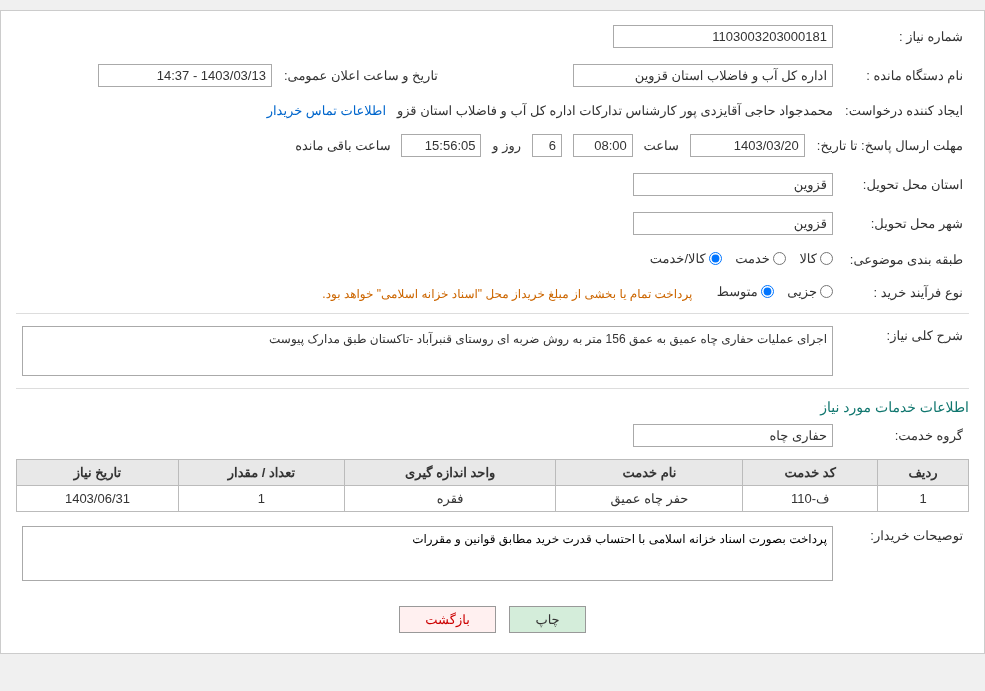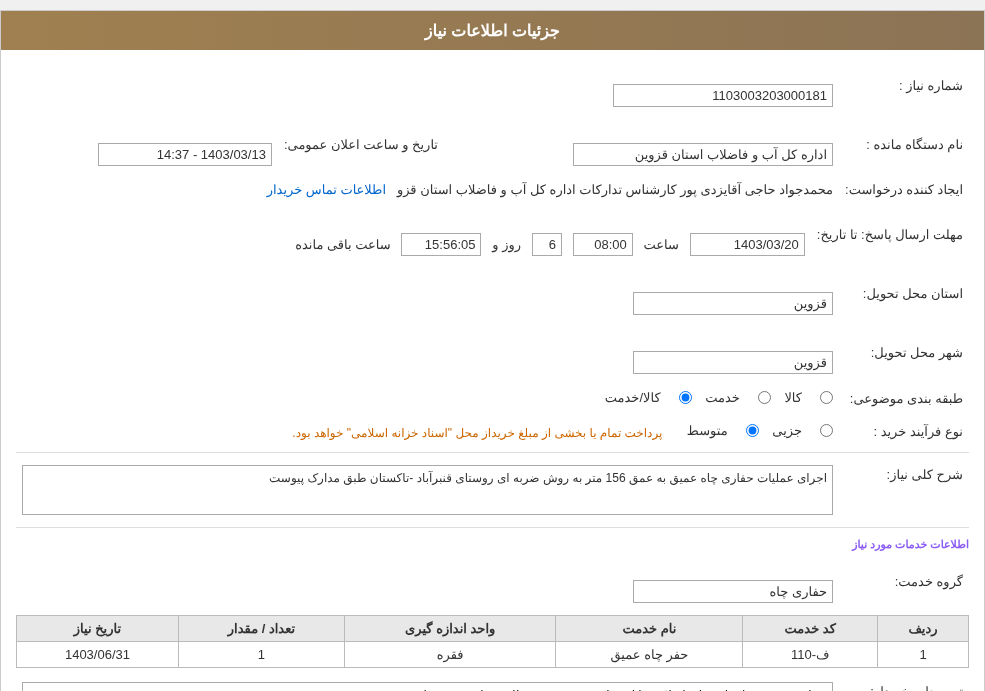--- a/index.html
+++ b/index.html
@@ -45,38 +45,37 @@
     }
     .value-cell {
       text-align: right;
     }
     .input-box {
       border: 1px solid #aaa;
       background: #fff;
       padding: 3px 5px;
       min-height: 22px;
       display: inline-block;
-      margin-top: 20px;
     }
     .input-wide {
       width: 220px;
     }
     .input-medium {
       width: 174px;
     }
     .link-text {
       color: #0066cc;
       text-decoration: none;
       margin-left: 8px;
     }
     .section-title {
-      font-weight: bold;
-      color: #8b5cf6;
+      font-weight: normal;
+      color: #0f766e;
       margin: 10px 0 5px 0;
-      font-size: 11px;
+      font-size: 14px;
     }
     .services-table {
       width: 100%;
       border-collapse: collapse;
       margin-bottom: 10px;
     }
     .services-table th {
       background: #e8e8e8;
       border: 1px solid #bbb;
       padding: 5px 8px;
@@ -114,21 +113,21 @@
       background: #d4edda;
       color: #333;
     }
     .btn-back {
       background: #fff0f0;
       color: #c00;
     }
     .radio-label {
       display: inline-flex;
       align-items: center;
-      gap: 18px;
+      gap: 3px;
       margin-left: 10px;
     }
     .note-text {
       color: #cc6600;
       font-size: 12px;
     }
     .description-box {
       border: 1px solid #aaa;
       padding: 6px;
       min-height: 50px;
@@ -142,23 +141,20 @@
       border: none;
       border-top: 1px solid #ddd;
       margin: 8px 0;
     }
   </style>
 </head>
 <body>
 
 <div class="page-wrapper">
 
-  <div class="header-bar">
-    <span>جزئیات اطلاعات نیاز</span>
-  </div>
 
   <div class="content">
 
     <table class="info-table">
       <tbody>
           <tr>
         <td class="label-cell">شماره نیاز :</td>
         <td class="value-cell">
           <span class="input-box input-wide">1103003203000181</span>
         </td>

